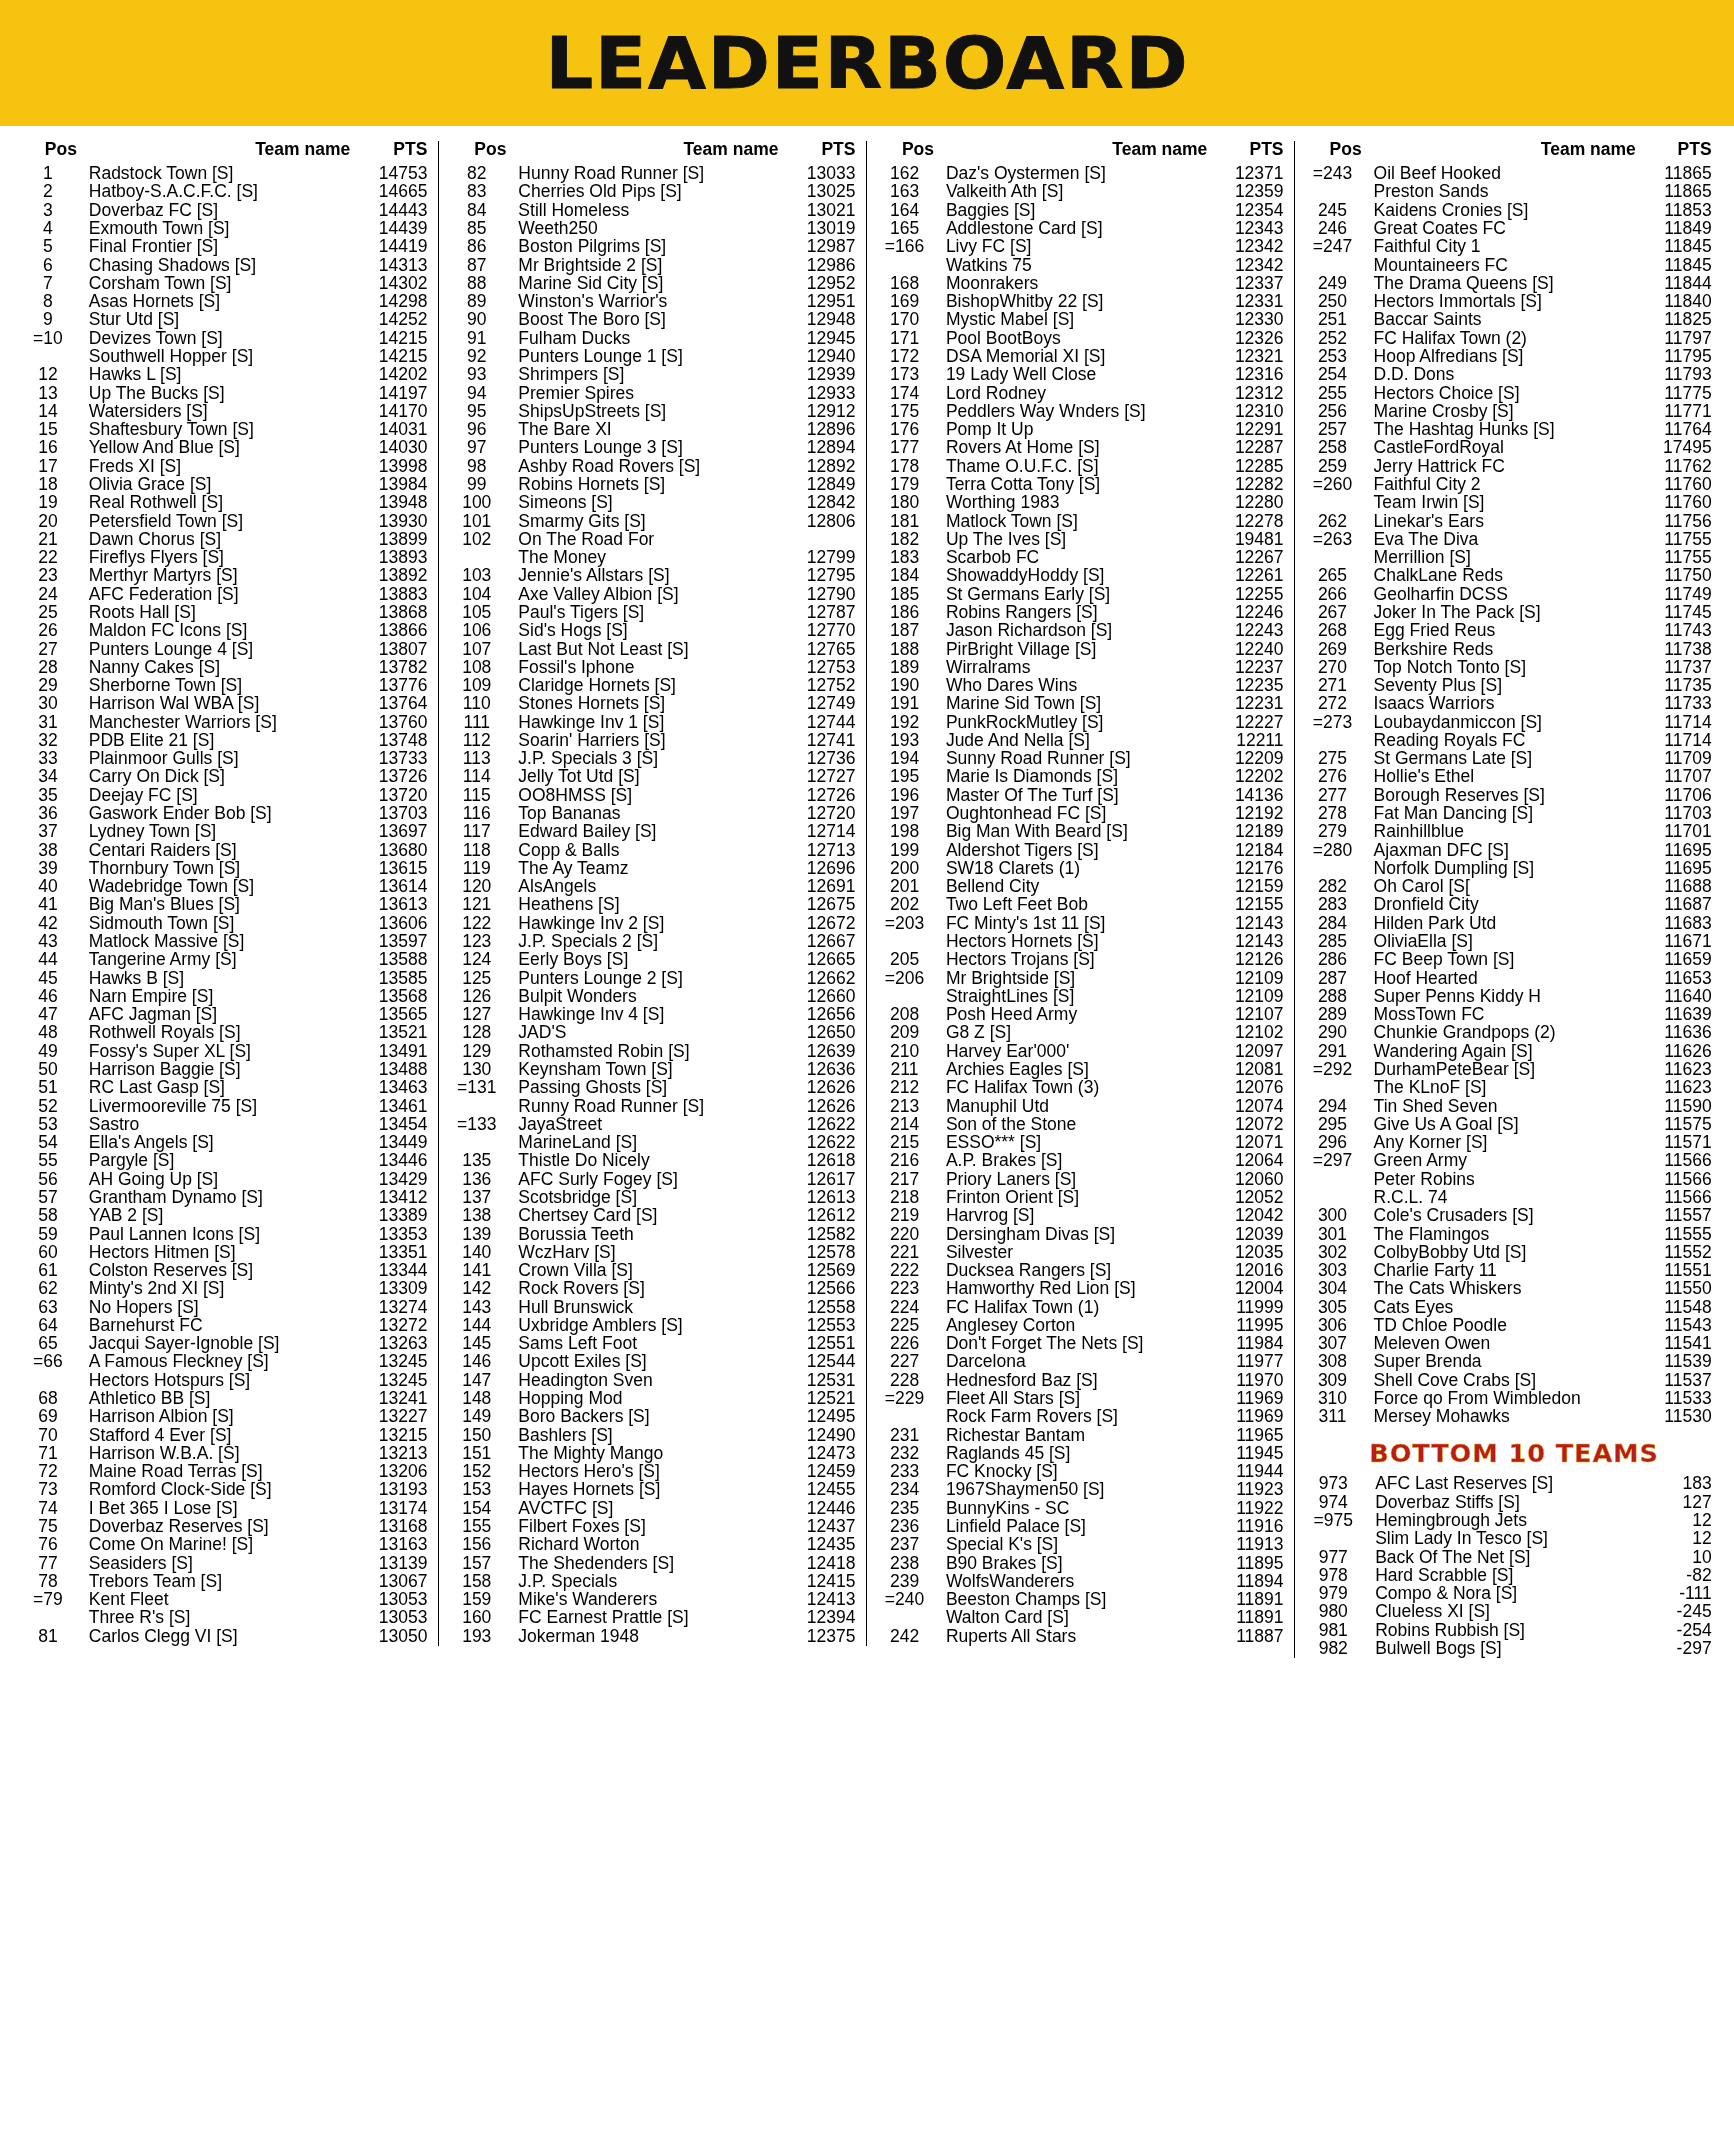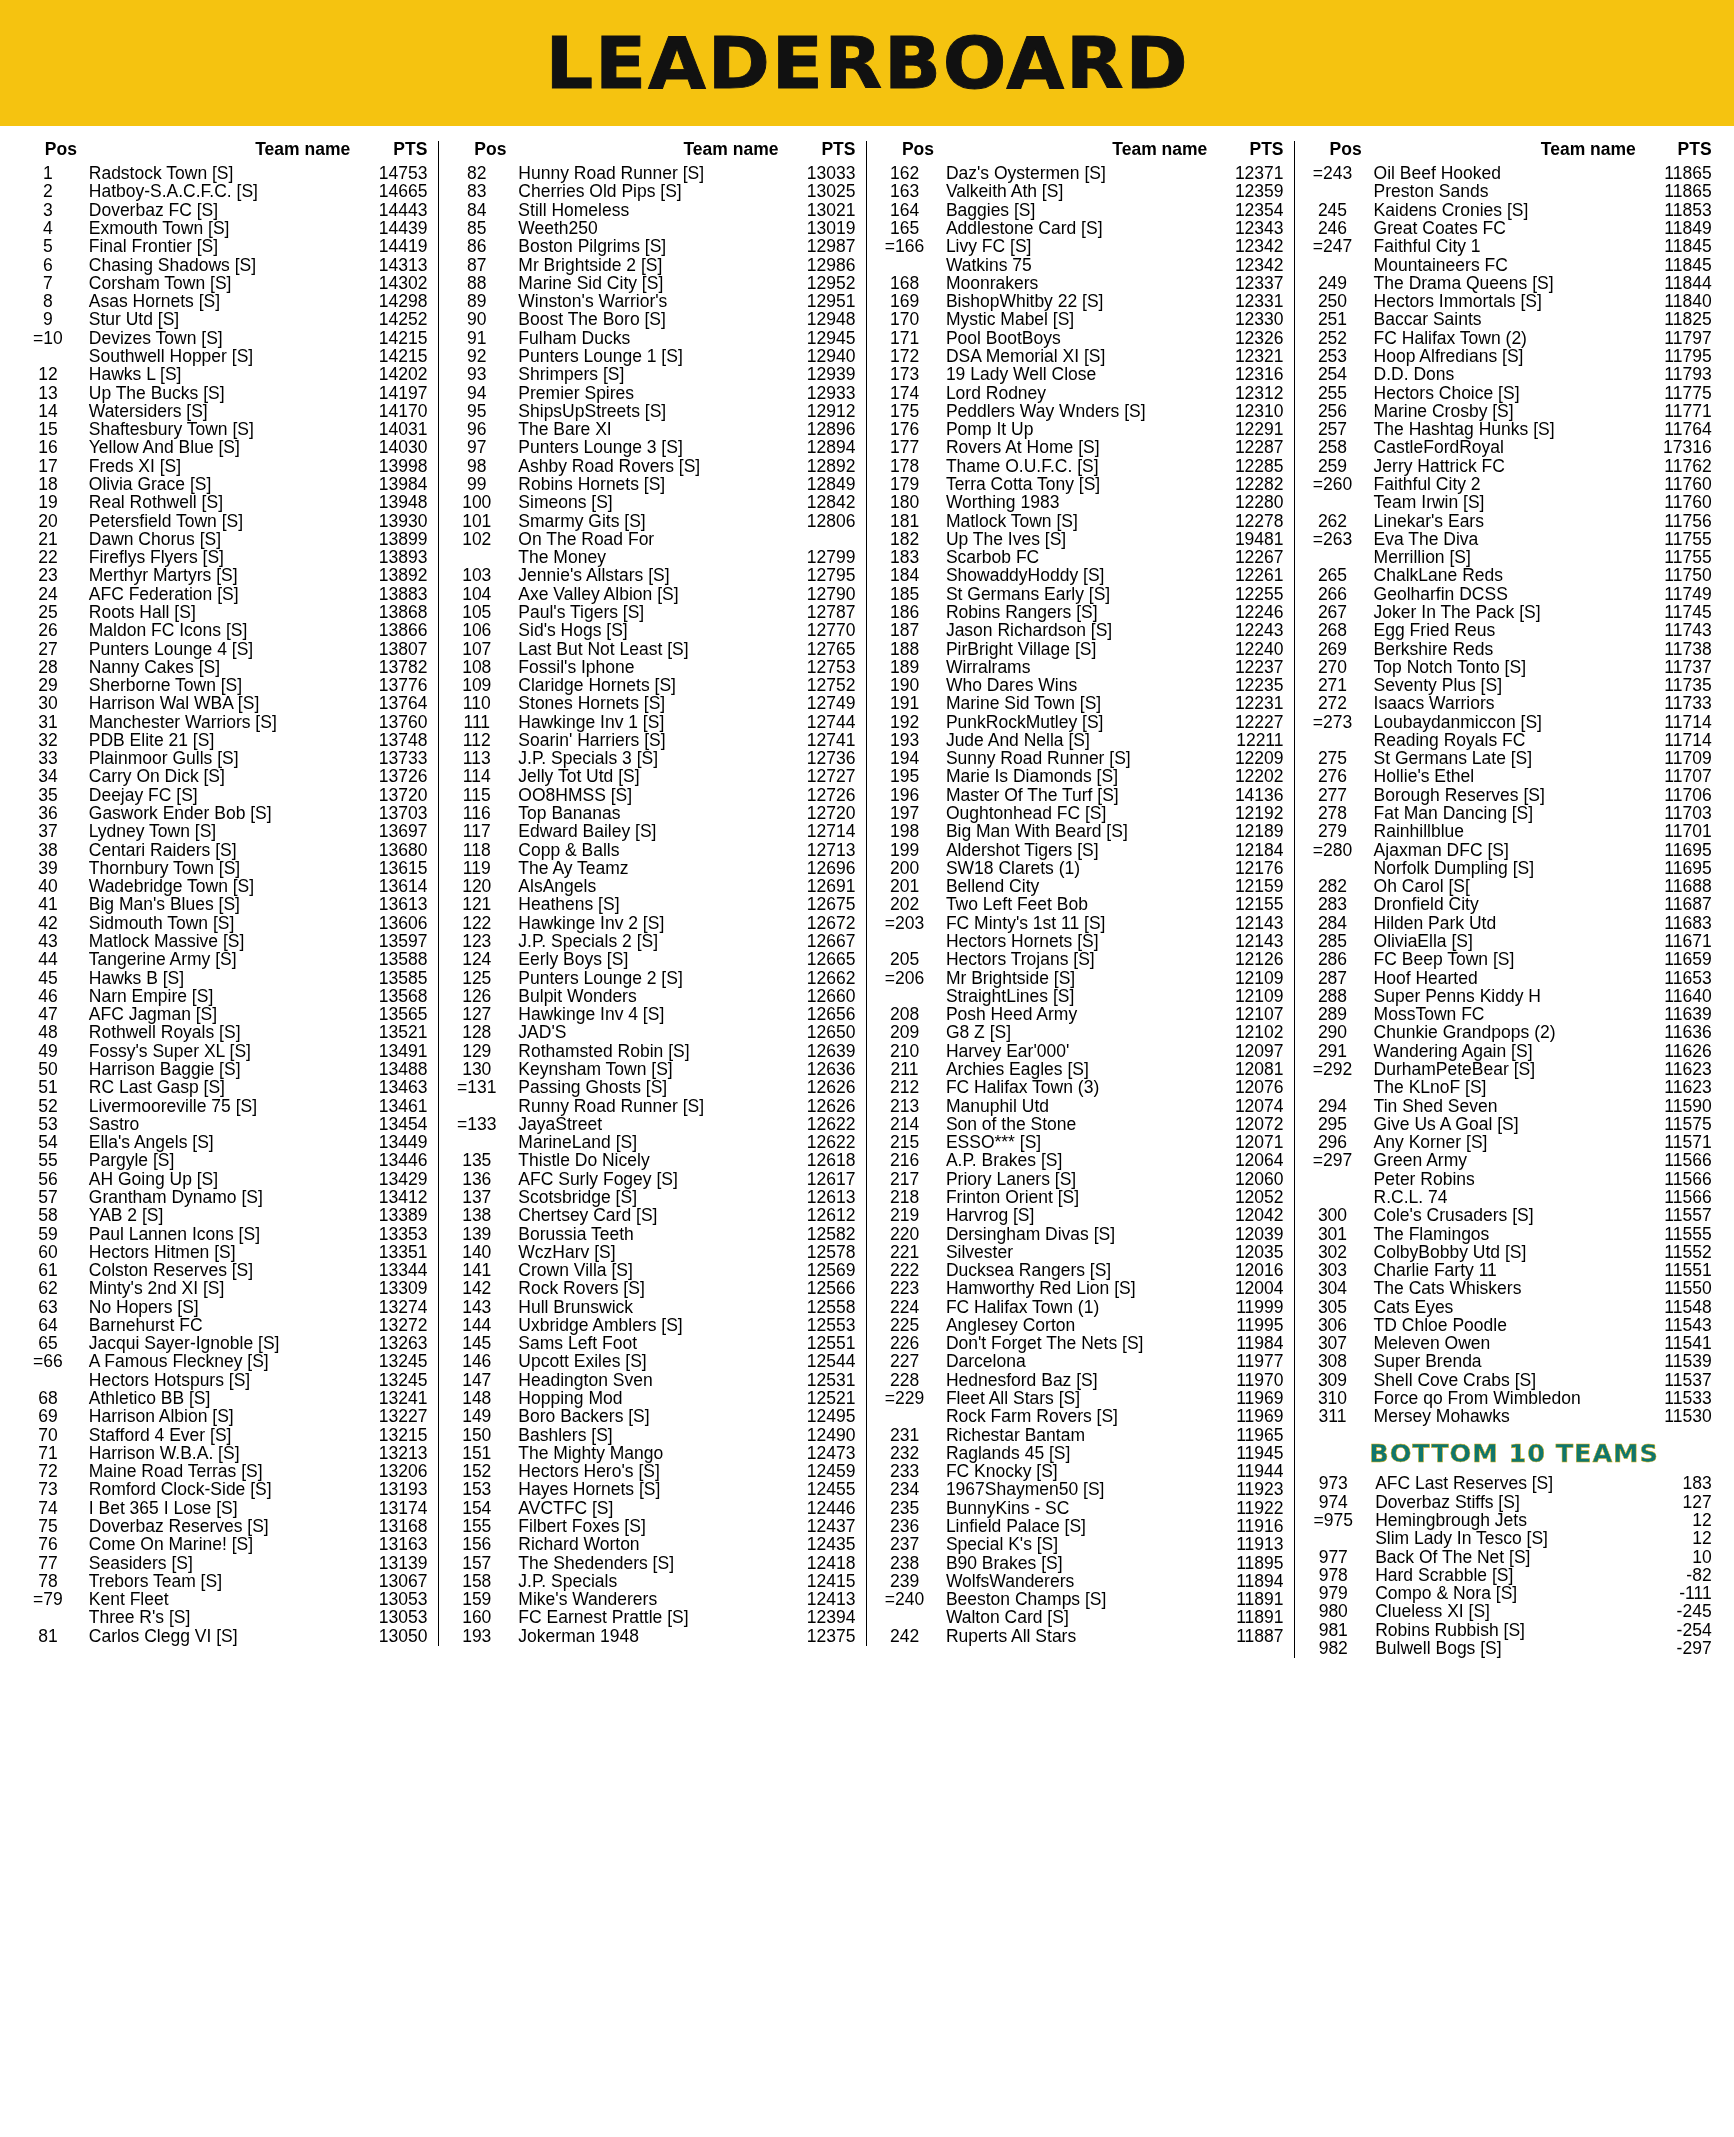--- a/index.html
+++ b/index.html
@@ -79,21 +79,21 @@
   .c-pts {
     width: 85px;
     text-align: right;
     padding-right: 3.4px !important;
   }
   th.c-pos { text-align: center; }
   th.c-team { text-align: left; padding-left: 6.8px; }
   th.c-pts { text-align: right; padding-right: 3.4px; }
 
   .bottom-head {
-    color: #0f766e;
+    color: #b91c1c;
     font-family: "DejaVu Sans", sans-serif;
     font-weight: bold;
     font-size: 25.6px;
     letter-spacing: 0.9px;
     padding: 12px 0 6.8px 66px;
     -webkit-text-stroke: 0.5px #e0b00c;
   }
 </style>
 </head>
 <body>
@@ -1444,21 +1444,21 @@
               <td class="c-pts">11771</td>
             </tr>
             <tr>
               <td class="c-pos">257</td>
               <td class="c-team">The Hashtag Hunks [S]</td>
               <td class="c-pts">11764</td>
             </tr>
             <tr>
               <td class="c-pos">258</td>
               <td class="c-team">CastleFordRoyal</td>
-              <td class="c-pts">17316</td>
+              <td class="c-pts">17495</td>
             </tr>
             <tr>
               <td class="c-pos">259</td>
               <td class="c-team">Jerry Hattrick FC</td>
               <td class="c-pts">11762</td>
             </tr>
             <tr>
               <td class="c-pos">=260</td>
               <td class="c-team">Faithful City 2</td>
               <td class="c-pts">11760</td>

